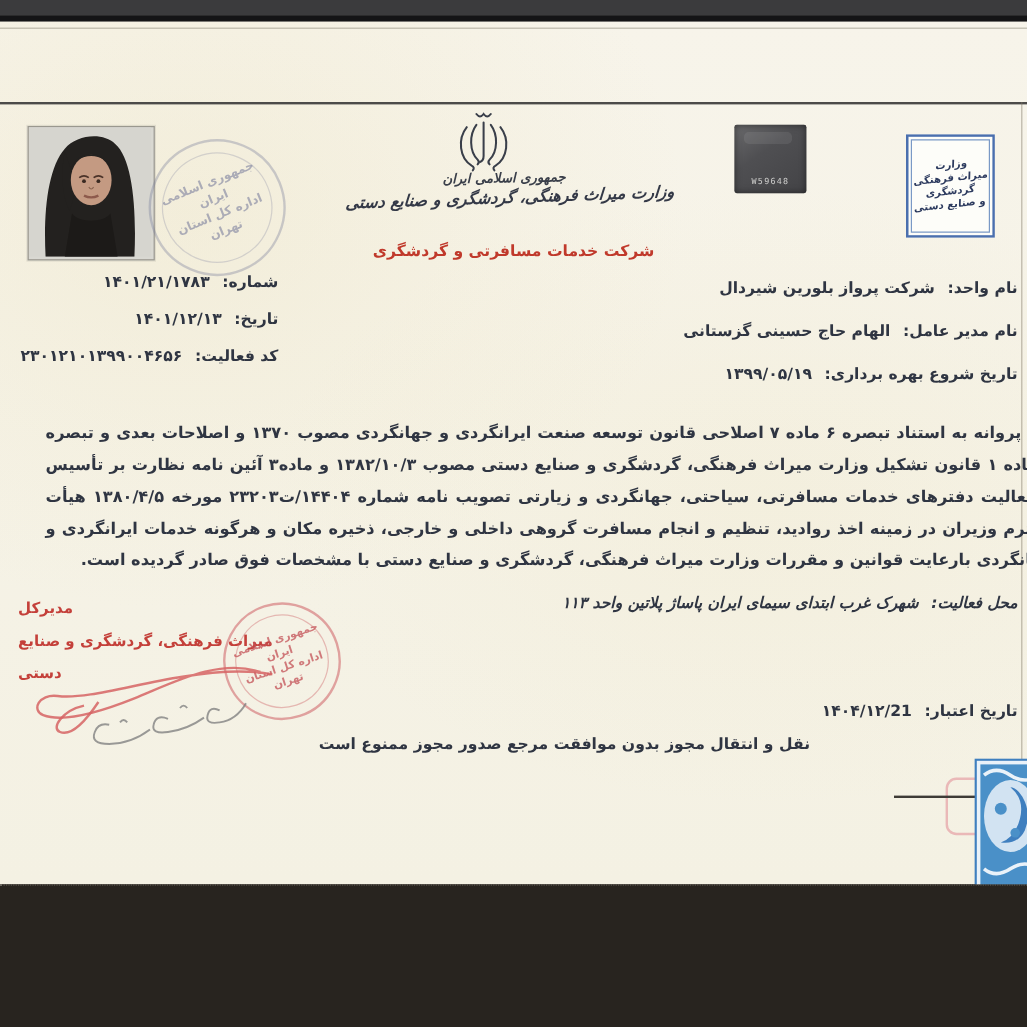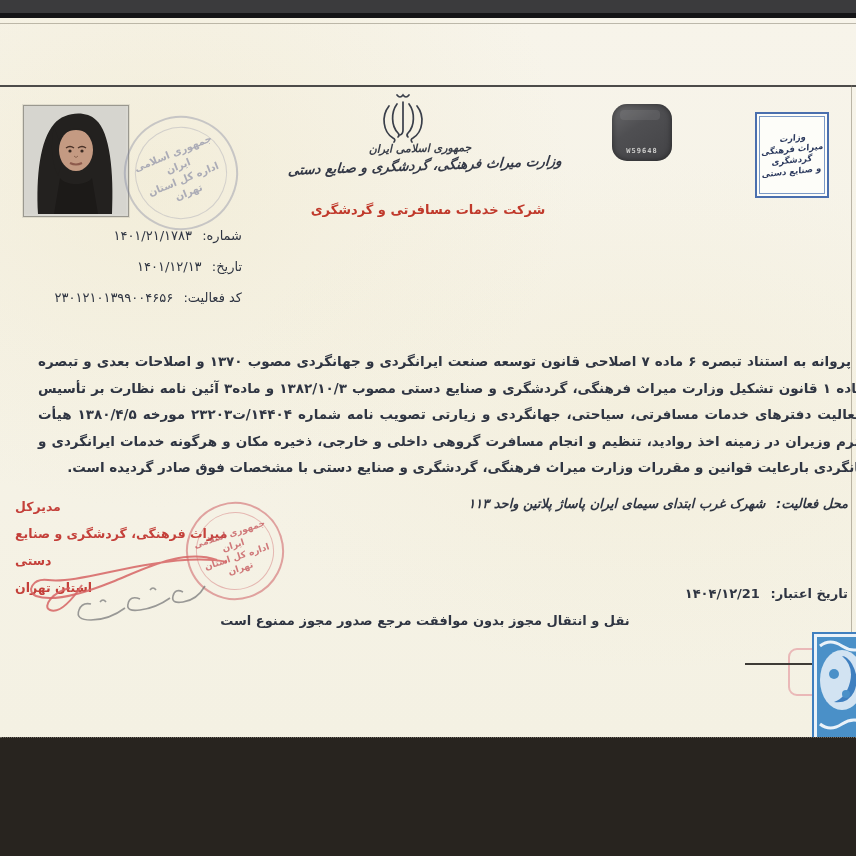--- a/index.html
+++ b/index.html
@@ -41,52 +41,52 @@
     border:2px solid rgba(205,95,100,.55);color:rgba(195,80,85,.75);
     transform:rotate(-18deg);font-size:9px;font-weight:bold;line-height:12px;
   }
   .stamp-red .inner-ring{position:absolute;inset:8px;border:1px solid rgba(205,95,100,.4);border-radius:50%;}
   
   .emblem{left:377px;top:72px;width:52px;height:54px;}
   .country-title{left:310px;top:124px;width:220px;text-align:center;font-size:11px;font-weight:bold;color:#3a3f4a;font-style:italic;transform:rotate(-1deg);}
   .ministry-callig{left:280px;top:139px;width:290px;text-align:center;font-size:13.5px;font-weight:bold;color:#343947;font-style:italic;transform:rotate(-2deg) skewX(-6deg);letter-spacing:-.3px;}
   .license-type{left:278px;top:184px;width:300px;text-align:center;font-size:13px;font-weight:bold;color:#c0392b;}
   
-  .hologram{left:612px;top:86px;width:60px;height:57px;border-radius:15px;
+  .hologram{left:612px;top:86px;width:60px;height:57px;border-radius:2px;
     background:linear-gradient(145deg,#6a6a6c 0%,#4f4f52 40%,#434346 100%);
-    box-shadow:inset 0 0 6px rgba(0,0,0,.5);display:flex;align-items:flex-end;justify-content:center;font-weight:bold;}
+    box-shadow:inset 0 0 6px rgba(0,0,0,.5);display:flex;align-items:flex-end;justify-content:center;}
   .hologram .glint{position:absolute;left:8px;top:6px;width:40px;height:10px;background:rgba(255,255,255,.08);border-radius:4px;}
   .hologram .code{font-size:7px;color:#cfcfcd;letter-spacing:1px;margin-bottom:6px;font-family:"DejaVu Sans Mono",monospace;}
   
   .logo-box{left:755px;top:94px;width:70px;height:82px;background:#fdfdf9;
     border:2px solid #4a6fae;box-shadow:inset 0 0 0 2px #fdfdf9, inset 0 0 0 3px #7a99c6;
     display:flex;align-items:center;justify-content:center;}
   .logo-box .callig{direction:rtl;text-align:center;color:#2c3a5e;font-weight:bold;font-size:8.5px;line-height:11px;transform:rotate(-6deg) skewX(-8deg);}
   
-  .meta-left{left:20px;top:210px;width:222px;text-align:right;font-size:13px;font-weight:normal;}
+  .meta-left{left:10px;top:210px;width:222px;text-align:right;font-size:13px;font-weight:bold;}
   .meta-left .line{height:31px;}
   .meta-right{right:8px;top:215px;width:420px;text-align:right;font-size:13px;font-weight:bold;}
   .meta-right .line{height:36px;}
   .lbl{margin-left:6px;}
   
   .main-paragraph{left:8px;top:330px;width:840px;font-size:13.5px;font-weight:bold;line-height:26.5px;
     text-align:justify;text-align-last:right;color:#2f3542;margin-left:30px;}
   
   .detail{right:8px;text-align:right;font-size:13px;font-weight:bold;}
   .d-activity{top:478px;font-style:italic;}
   .d-request{top:540px;}
   .d-validity{top:568px;}
   .gap-sm{display:inline-block;width:10px;}
   .gap-lg{display:inline-block;width:18px;}
   
   .signature-block{left:15px;top:475px;width:235px;text-align:left;color:#c4403a;font-weight:bold;font-size:12.5px;line-height:27px;}
   .signature-svg{left:22px;top:512px;width:210px;height:95px;}
   .handwriting-svg{left:55px;top:550px;width:160px;height:65px;}
   
-  .footer-note{left:175px;top:595px;width:500px;text-align:center;font-size:13px;font-weight:bold;color:#2f3542;}
+  .footer-note{left:175px;top:595px;width:500px;font-size:13px;font-weight:bold;color:#2f3542;}
   
   .pink-rect{left:788px;top:630px;width:62px;height:44px;border:2px solid rgba(224,128,140,.5);border-radius:9px;}
   .dark-line{left:745px;top:645px;width:77px;height:2px;background:#3e3b36;}
   .blue-stamp{left:812px;top:614px;width:54px;height:112px;}
 </style>
 </head>
 <body>
 
 <div class="top-bar">
     <div class="edge"></div>
@@ -159,36 +159,49 @@
     <div class="line">
       <span class="lbl">تاریخ:</span>
       <span>۱۴۰۱/۱۲/۱۳</span>
     </div>
     <div class="line">
       <span class="lbl">کد فعالیت:</span>
       <span>۲۳۰۱۲۱۰۱۳۹۹۰۰۴۶۵۶</span>
     </div>
   </div>
 
+  <div class="abs meta-right rtl ink">
+    <div class="line">
+      <span class="lbl">نام واحد:</span>
+      <span>شرکت پرواز بلورین شیردال</span>
+    </div>
+    <div class="line">
+      <span class="lbl">نام مدیر عامل:</span>
+      <span>الهام حاج حسینی گزستانی</span>
+    </div>
+    <div class="line">
+      <span class="lbl">تاریخ شروع بهره برداری:</span>
+      <span>۱۳۹۹/۰۵/۱۹</span>
+    </div>
+  </div>
 
   <div class="abs main-paragraph rtl">این پروانه به استناد تبصره ۶ ماده ۷ اصلاحی قانون توسعه صنعت ایرانگردی و جهانگردی مصوب ۱۳۷۰ و اصلاحات بعدی و تبصره ۲ ماده ۱ قانون تشکیل وزارت میراث فرهنگی، گردشگری و صنایع دستی مصوب ۱۳۸۲/۱۰/۳ و ماده۳ آئین نامه نظارت بر تأسیس و فعالیت دفترهای خدمات مسافرتی، سیاحتی، جهانگردی و زیارتی تصویب نامه شماره ۱۴۴۰۴/ت۲۳۲۰۳ مورخه ۱۳۸۰/۴/۵ هیأت محترم وزیران در زمینه اخذ روادید، تنظیم و انجام مسافرت گروهی داخلی و خارجی، ذخیره مکان و هرگونه خدمات ایرانگردی و جهانگردی بارعایت قوانین و مقررات وزارت میراث فرهنگی، گردشگری و صنایع دستی با مشخصات فوق صادر گردیده است.</div>
 
   <div class="abs detail d-activity rtl ink">
     <span class="lbl">محل فعالیت:</span>
     <span>شهرک غرب ابتدای سیمای ایران پاساژ پلاتین واحد ۱۱۳</span>
   </div>
   <div class="abs detail d-validity rtl ink">
     <span class="lbl">تاریخ اعتبار:</span>
     <span>۱۴۰۴/۱۲/21</span>
   </div>
 
   <div class="abs signature-block rtl">
     <div>مدیرکل</div>
     <div>میراث فرهنگی، گردشگری و صنایع دستی</div>
-    <div>استان تهران</div>
   </div>
 
   <div class="abs round-stamp stamp-red rtl">
     <div class="inner-ring"></div>
     <div>جمهوری اسلامی ایران</div>
     <div>اداره کل استان</div>
     <div>تهران</div>
   </div>
 
   <div class="abs signature-svg">

